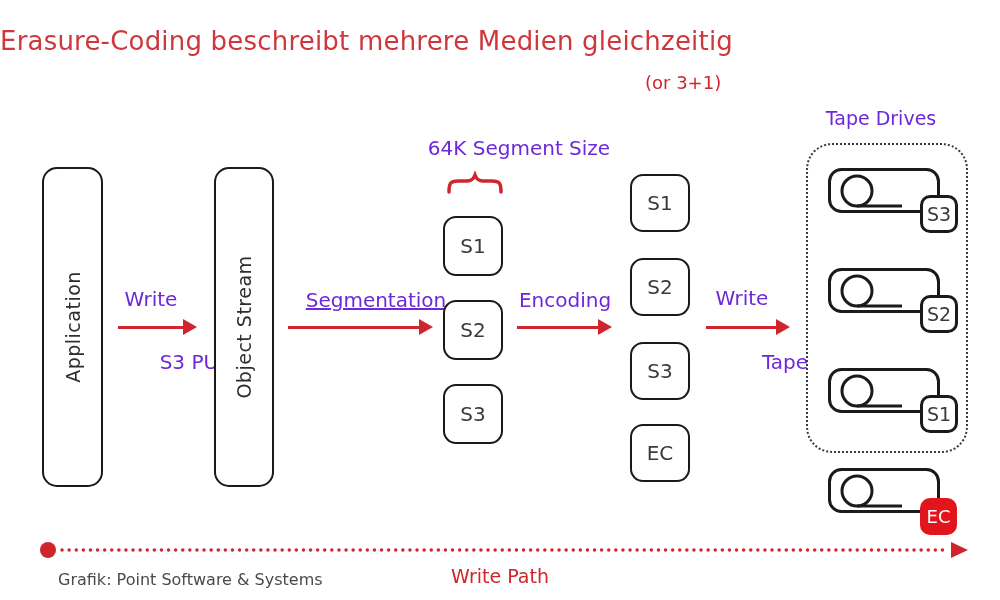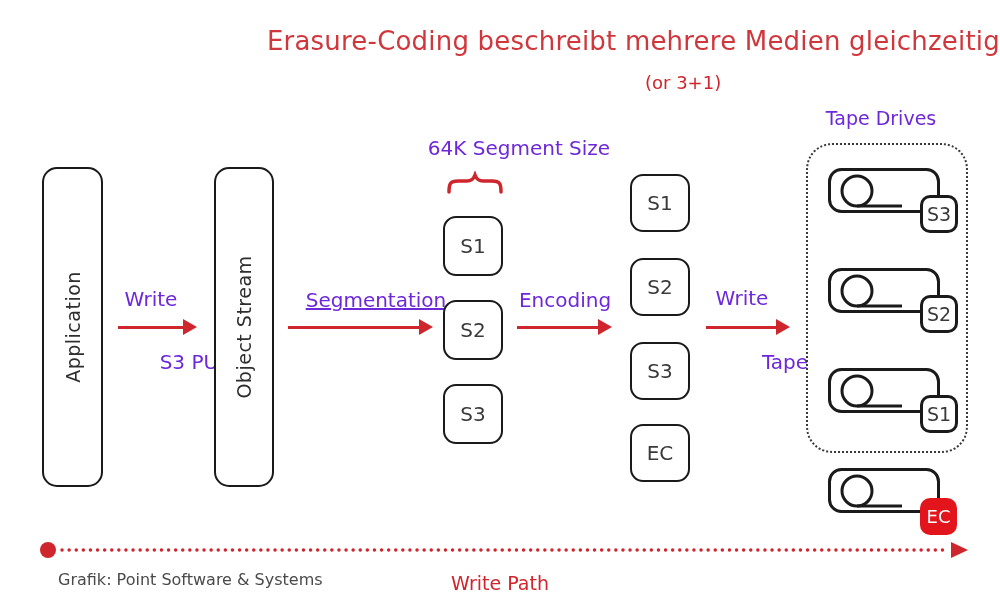--- a/index.html
+++ b/index.html
@@ -8,21 +8,21 @@
   .canvas {
     position: relative;
     width: 1000px;
     height: 600px;
     background: #ffffff;
     overflow: hidden;
   }
   .title {
     position: absolute;
     left: 0; top: 26px; width: 1000px;
-    text-align: right;
+    text-align: left;
     font-size: 26px;
     font-weight: 400;
     color: #cf373c;
     letter-spacing: 0.2px;
   }
   
   .tallbox {
     position: absolute;
     width: 61px; height: 320px; top: 167px;
     border: 2.5px solid #1a1a1a;
@@ -116,21 +116,20 @@
     font-size: 16px;
     color: #4a4a4a;
   }
   .writepath-label {
     position: absolute;
     left: 500px; top: 565px;
     transform: translateX(-50%);
     color: #cf262d;
     font-size: 19px;
     white-space: nowrap;
-    margin-top: 7px;
   }
   svg { display: block; }
 </style>
 </head>
 <body>
 
 <div class="canvas">
 
   <div class="title">Erasure-Coding beschreibt mehrere Medien gleichzeitig</div>
 

